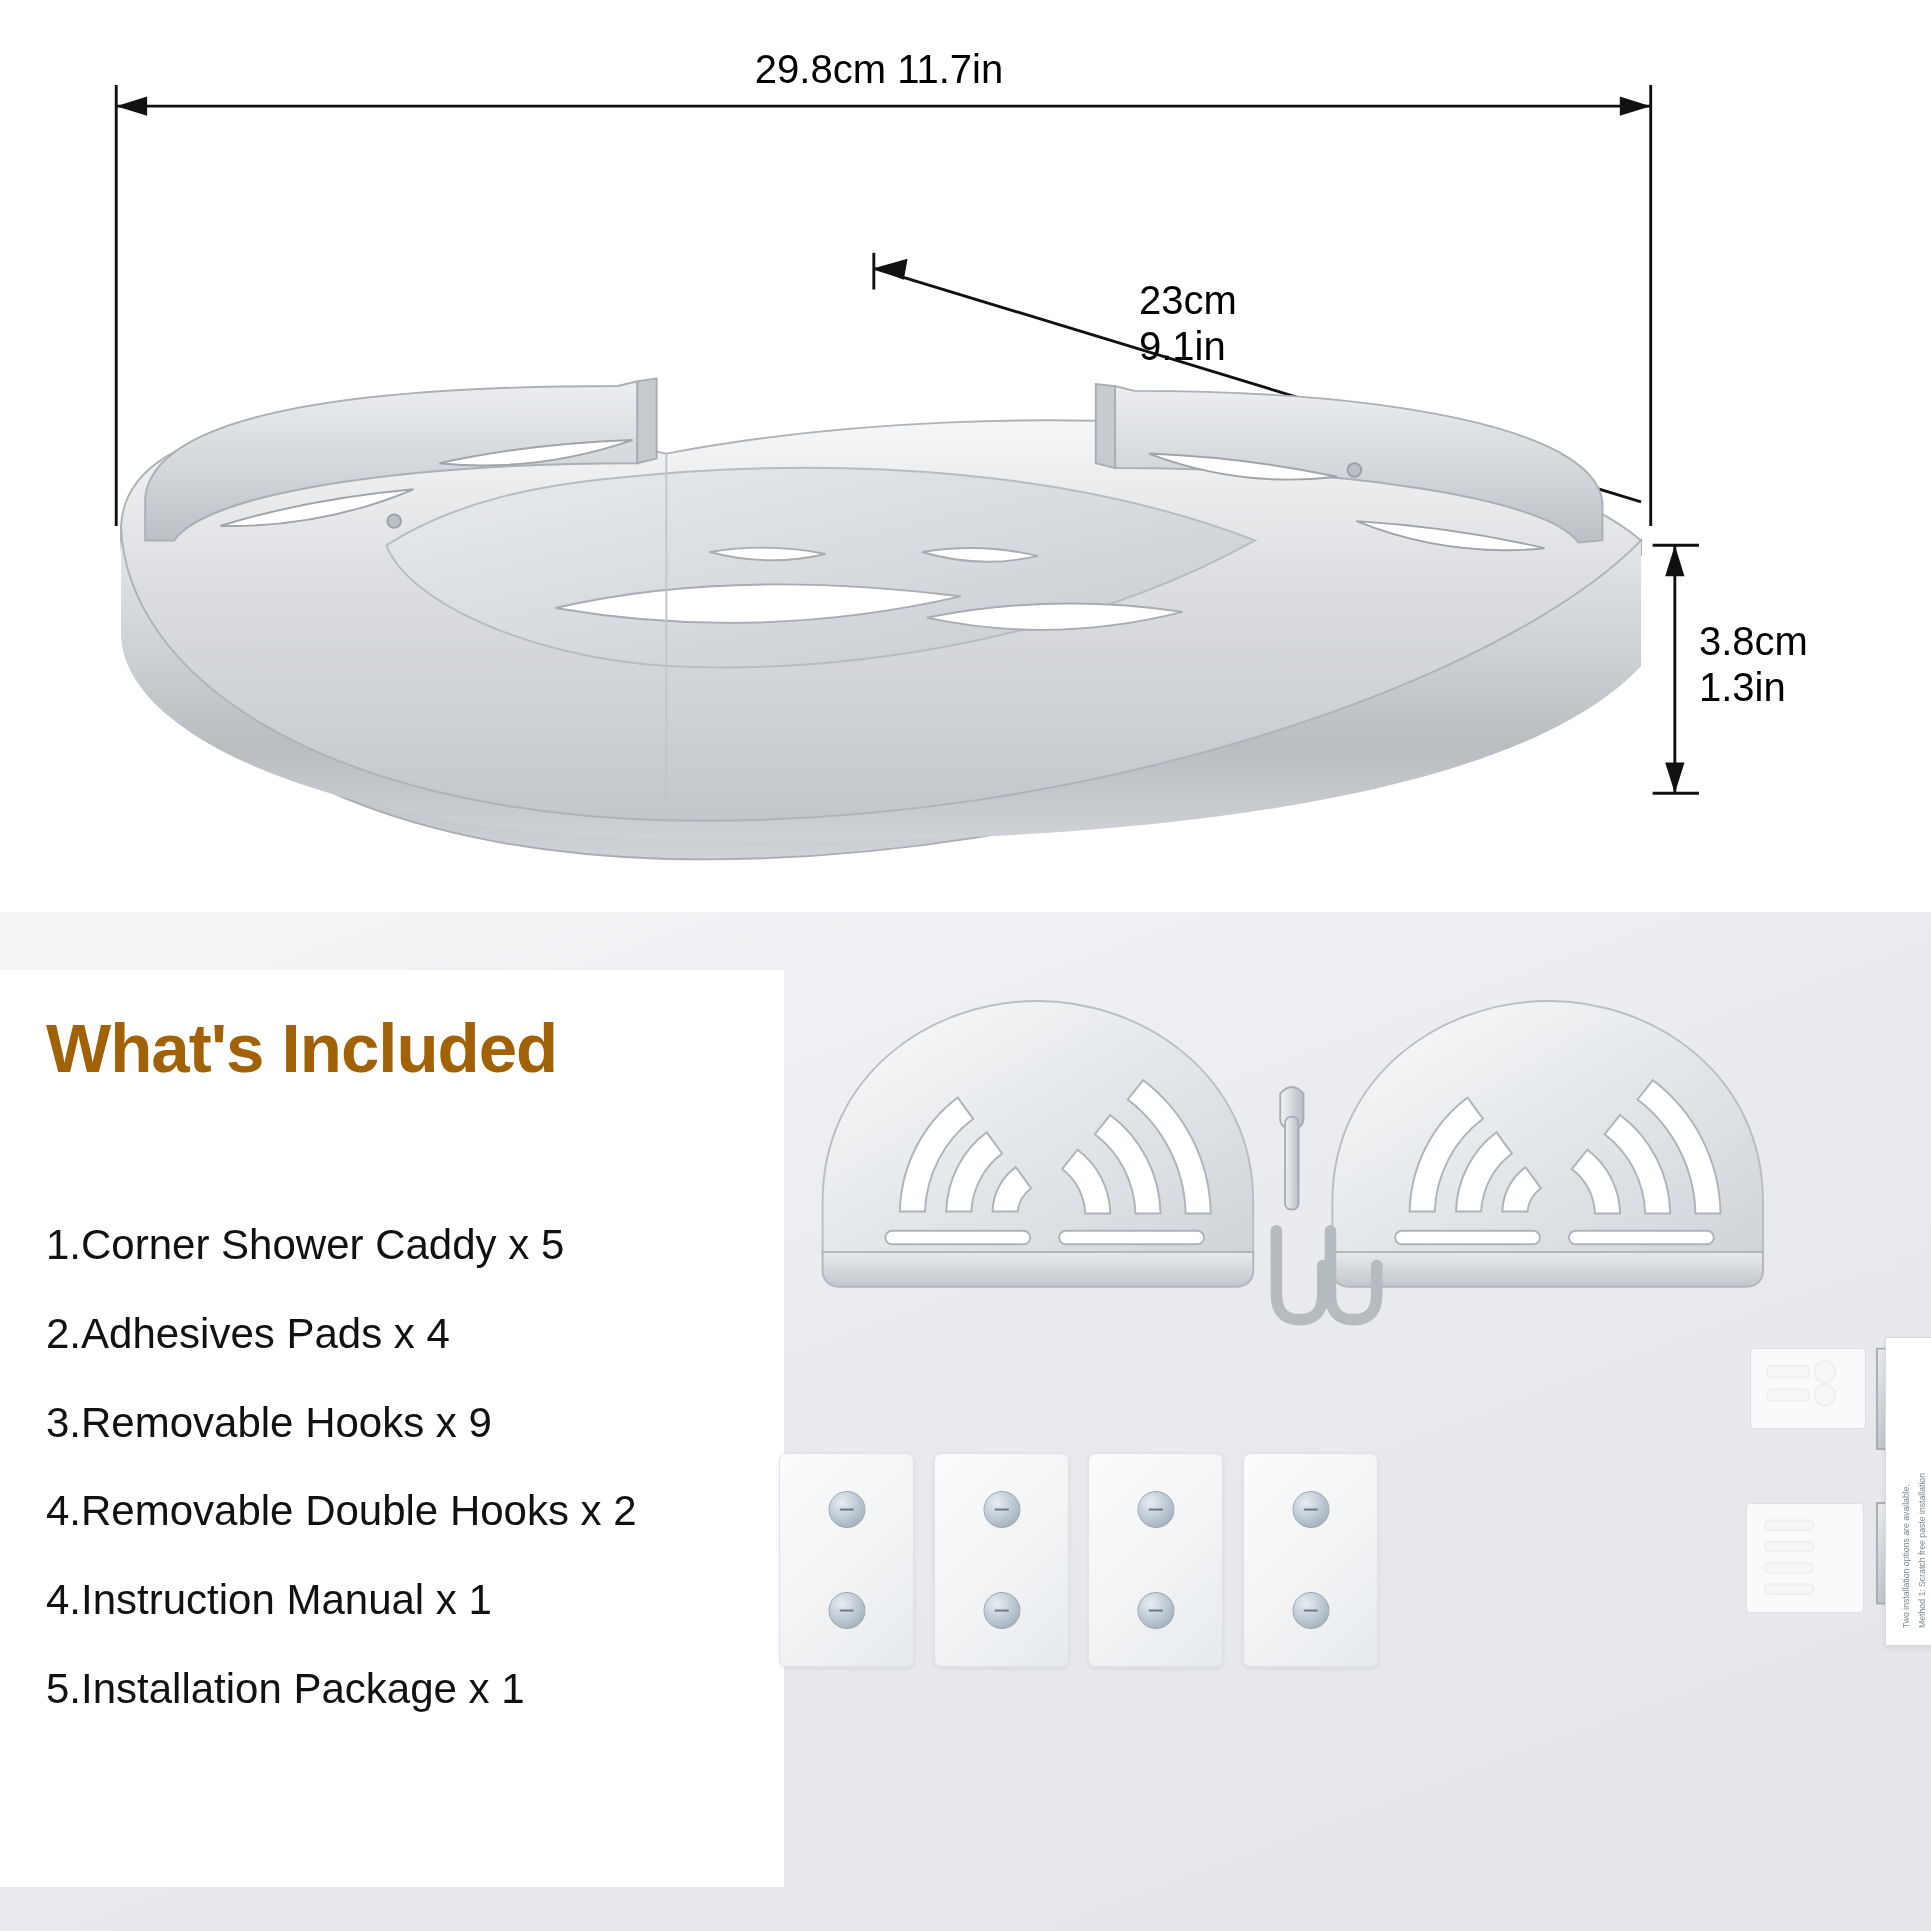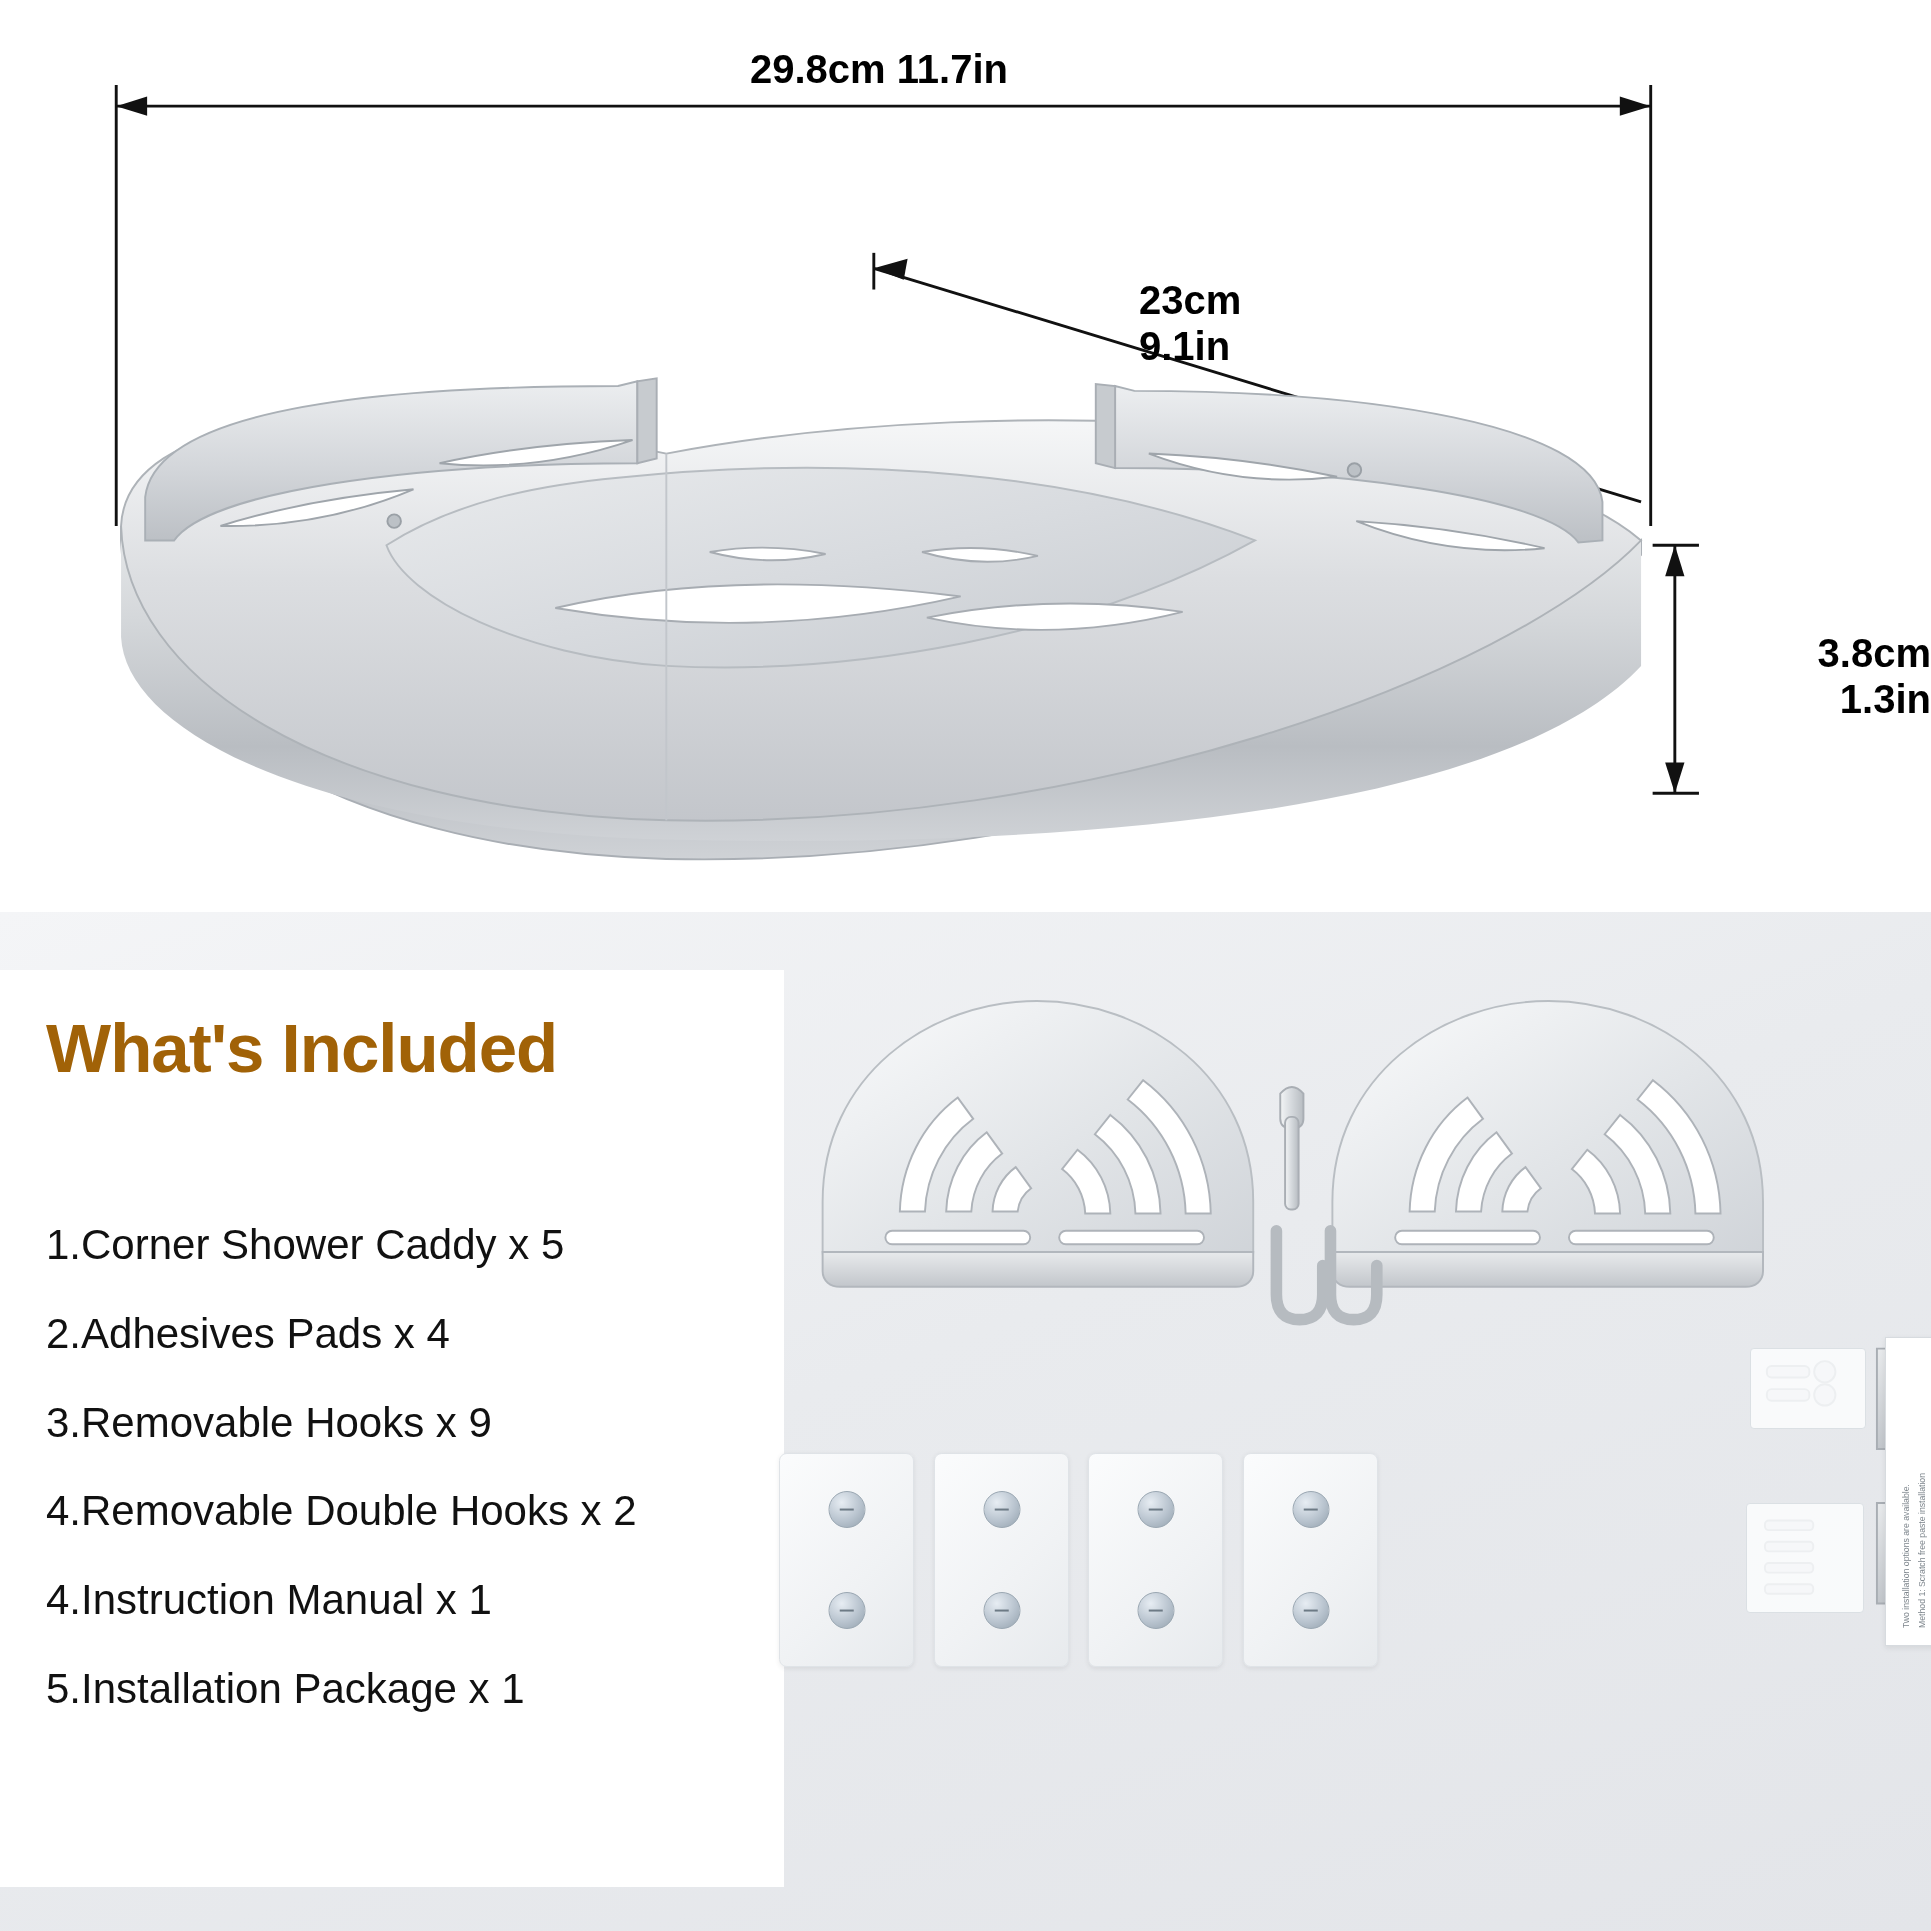--- a/index.html
+++ b/index.html
@@ -19,43 +19,42 @@
   #top-panel {
     position: absolute;
     left: 0; top: 0;
     width: 1931px; height: 912px;
     background: #ffffff;
   }
 
   .dim-label {
     position: absolute;
     color: #000;
-    font-weight: bold;
+    font-weight: normal;
     line-height: 1.15;
     white-space: pre-line;
     text-align: center;
   }
   #top-width-label {
     left: 657px; top: 46px;
     width: 444px;
     font-size: 40px;
   }
   #mid-width-label {
     left: 1139px; top: 266px;
     width: 290px;
     font-size: 40px;
     text-align: left;
     margin-top: 11px;
   }
   #height-label {
     left: 1699px; top: 618px;
     width: 232px;
     font-size: 40px;
-    text-align: right;
-    margin-top: 12px;
+    text-align: left;
   }
 
   
   #dim-svg {
     position: absolute;
     left: 0; top: 0;
     width: 1931px; height: 912px;
   }
 
   

